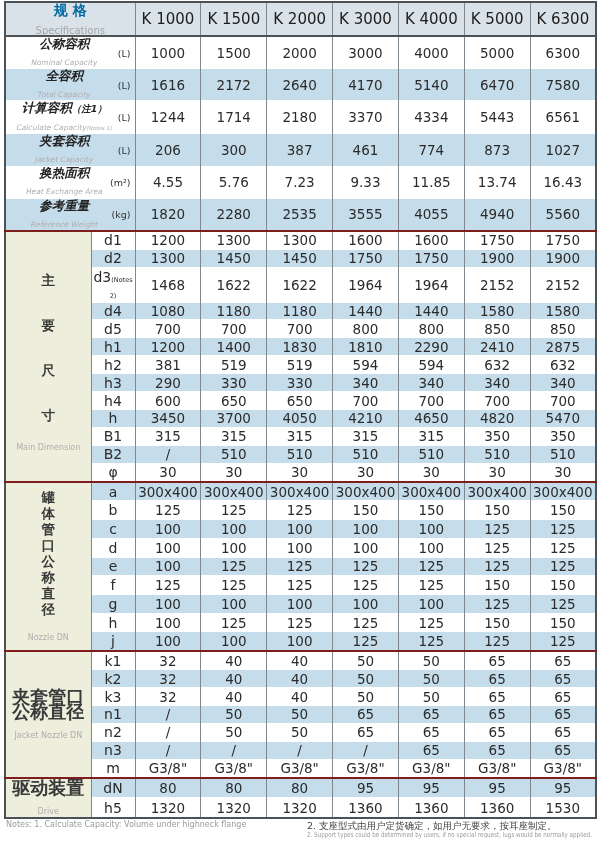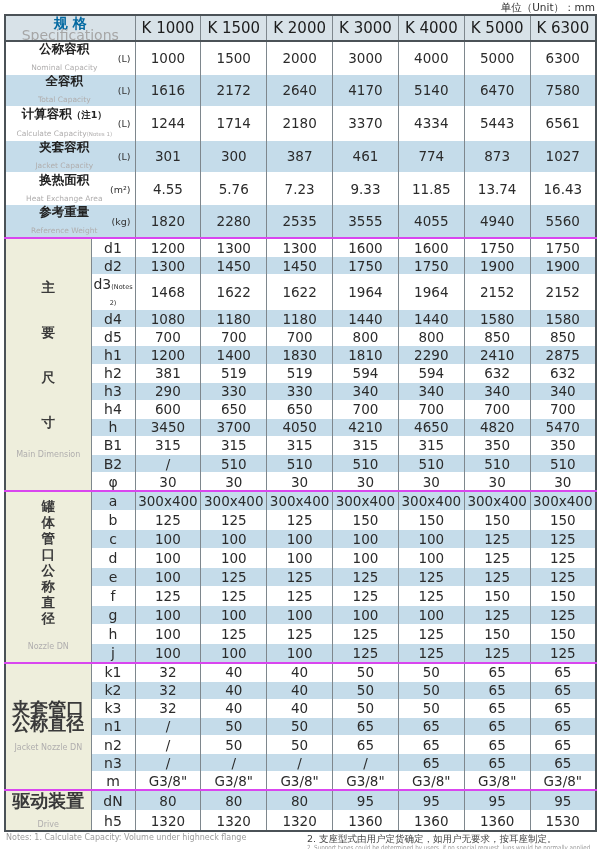--- a/index.html
+++ b/index.html
@@ -25,31 +25,31 @@
   td {
     border-left: 1px solid #7e878d;
     border-top: 1px solid #fff;
     text-align: center; vertical-align: middle;
     font-size: 13.5px; color: #2b2b2b;
     padding: 0; overflow: hidden;
   }
   tr.white td { background: #ffffff; }
   tr.blue  td { background: #c5dcea; }
   tr.hdr-row td { background: #d8e2e8; border-bottom: 2px solid #4b5257; }
-  tr.sec-start td { border-top: 2px solid #d946ef; }
+  tr.sec-start td { border-top: 2px solid #7f1d1d; }
   td.cat { background: #eeeedc !important; }
 
   .hdr-zh { font-size: 14px; font-weight: bold; color: #0369a1; line-height: 14px; }
-  .hdr-en { font-size: 14px; color: #a6a6a6; line-height: 9px; margin-top: 1px; }
+  .hdr-en { font-size: 10px; color: #a6a6a6; line-height: 9px; margin-top: 9px; }
   td.hdr-model { font-size: 15px; color: #1d1d1d; }
 
   td.cap-label { position: relative; }
   .cap-box {
     display: flex; flex-direction: column; justify-content: center; align-items: center;
-    height: 100%; padding-right: 12px; overflow: hidden;
+    height: 100%; padding-right: 12px; overflow: hidden; font-style: italic;
   }
   .lab-zh { font-size: 12.5px; font-weight: bold; color: #222; line-height: 12px; white-space: nowrap; }
   .zh-note { font-size: 9.5px; font-weight: bold; }
   .lab-en { font-size: 7.5px; color: #b0aeae; line-height: 8.5px; margin-top: 9px; white-space: nowrap; }
   .en-sub { font-size: 5.5px; }
   .unit {
     position: absolute; right: 4px; top: 50%; transform: translateY(-50%);
     font-size: 9.5px; color: #333;
   }
 
@@ -77,21 +77,20 @@
   .note-block { }
   .note-block.left { width: 301px; flex: 0 0 301px; }
   .note-zh { font-size: 9.5px; color: #444; line-height: 10px; white-space: nowrap; }
   .note-en { font-size: 8px; color: #9b9b9b; line-height: 8.5px; white-space: nowrap; }
   .note-block.right .note-en { font-size: 7px; transform: scaleX(.8); transform-origin: 0 50%; }
 </style>
 </head>
 <body>
 
 <div class="page">
-  <div class="unit-row">单位（Unit）：mm</div>
 
   <table class="spec">
     <colgroup>
       <col style="width:86px">
         <col style="width:44px">
       <col>
         <col>
         <col>
         <col>
         <col>
@@ -161,21 +160,21 @@
           <td class="val">6561</td>
         </tr>
         <tr class="blue">
           <td class="cap-label" colspan="2">
             <div class="cap-box">
               <div class="lab-zh">夹套容积</div>
               <div class="lab-en">Jacket Capacity</div>
             </div>
             <span class="unit">(L)</span>
           </td>
-          <td class="val">301</td>
+          <td class="val">206</td>
           <td class="val">300</td>
           <td class="val">387</td>
           <td class="val">461</td>
           <td class="val">774</td>
           <td class="val">873</td>
           <td class="val">1027</td>
         </tr>
         <tr class="white">
           <td class="cap-label" colspan="2">
             <div class="cap-box">

